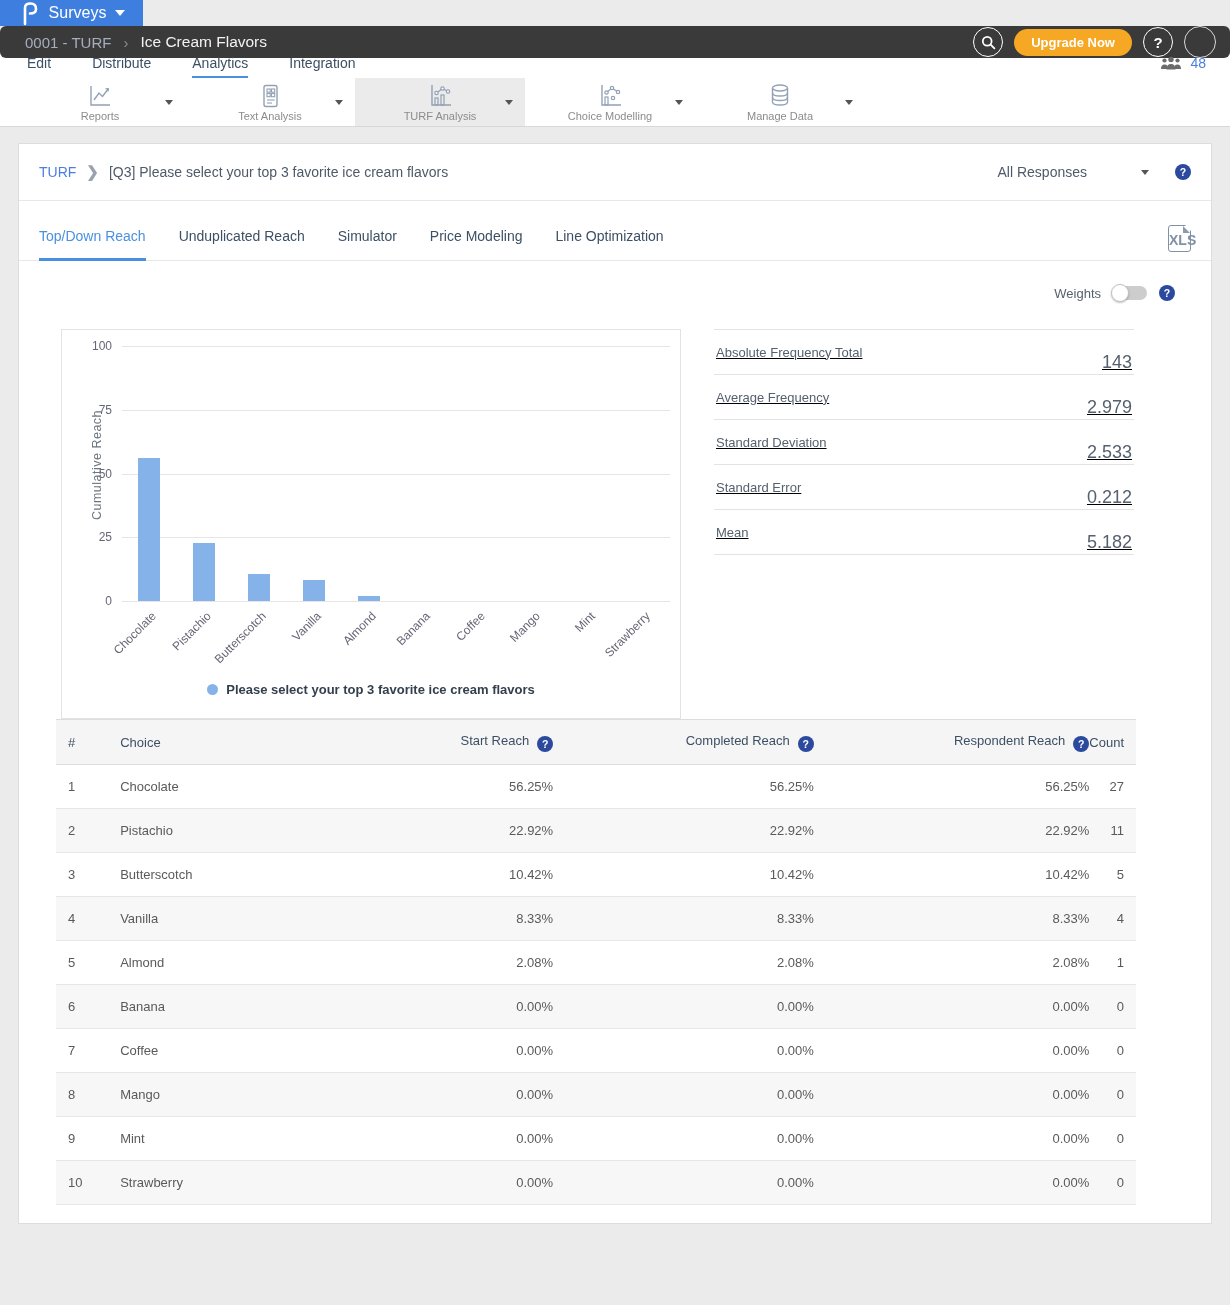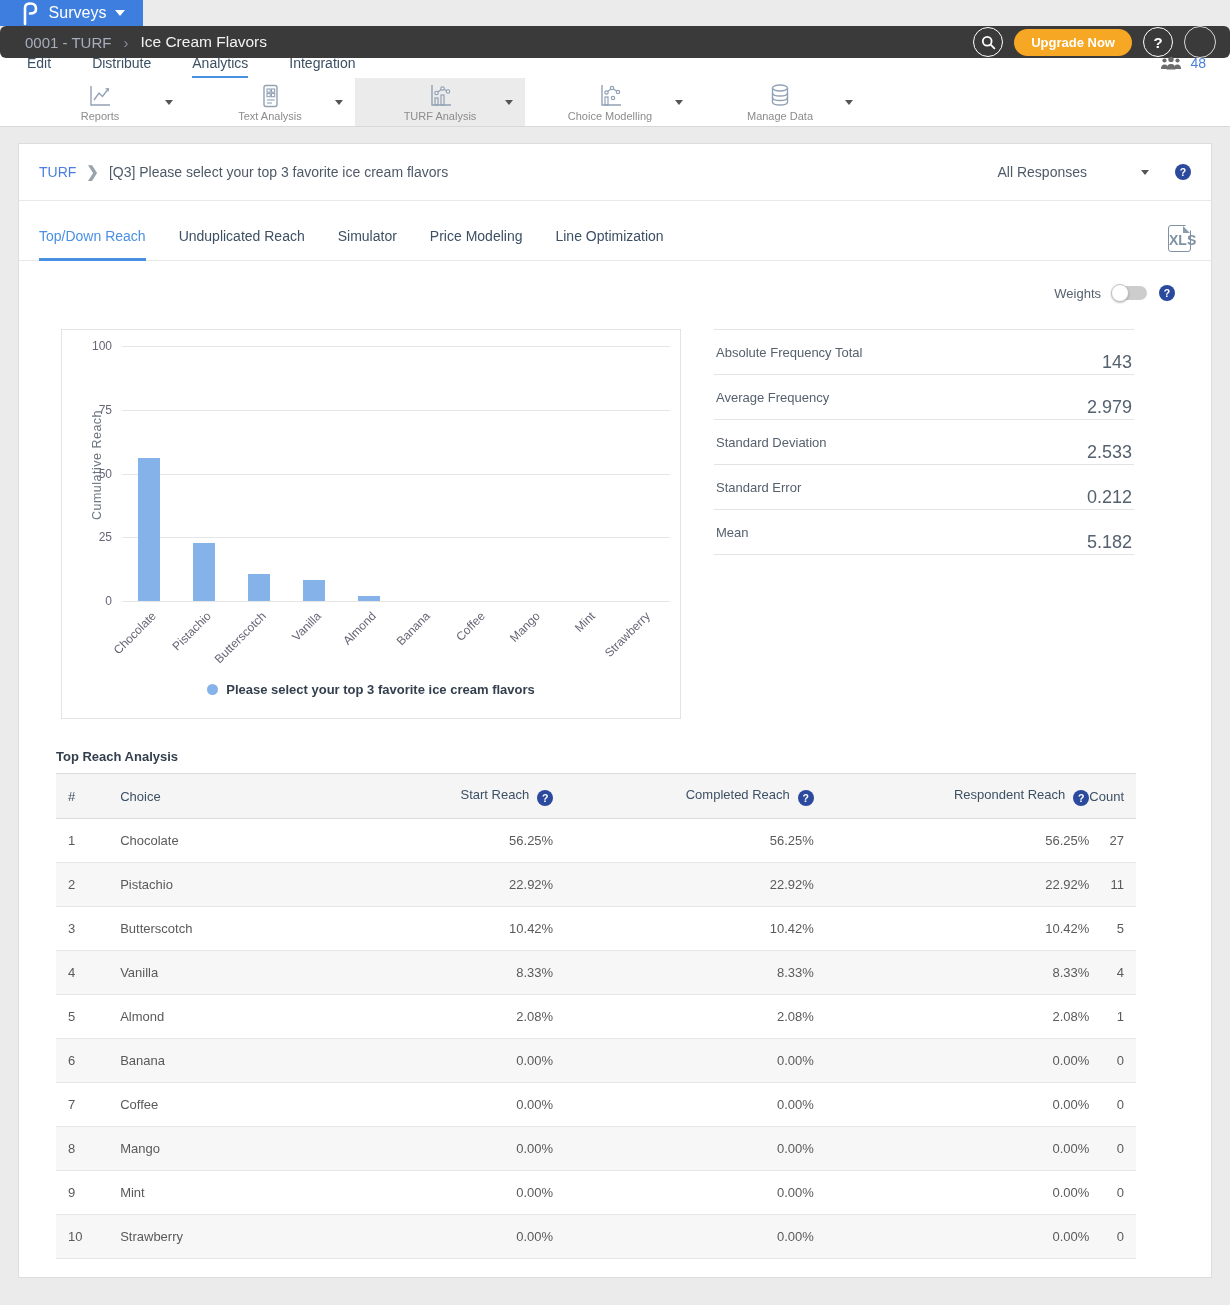--- a/index.html
+++ b/index.html
@@ -70,21 +70,21 @@
   .ytick { position:absolute; left:0; width:50px; text-align:right; font-size:12px; color:#667; }
   .bars-area { position:absolute; left:60px; right:10px; top:16px; height:255px; display:flex; align-items:flex-end; }
   .bar-slot { flex:1; display:flex; justify-content:center; align-items:flex-end; height:100%; }
   .bar { width:22px; background:#85b2e9; }
   .xlabels { position:absolute; left:60px; right:10px; top:279px; height:80px; }
   .xlabel { position:absolute; white-space:nowrap; font-size:12px; color:#667; transform:translateX(-100%) rotate(-45deg); transform-origin:100% 0; }
   .legend { position:absolute; left:0; right:0; top:352px; display:flex; justify-content:center; align-items:center; gap:8px; }
   .legend-dot { width:11px; height:11px; border-radius:50%; background:#85b2e9; }
   .legend-text { font-size:13px; font-weight:bold; color:#333f4d; }
 
-  .stats { margin-left:33px; width:420px; border-top:1px solid #e3e3e3; }
+  .stats { margin-left:33px; width:420px; border-top:1px solid #e3e3e3;text-decoration:underline; }
   .stat-row { height:45px; display:flex; justify-content:space-between; align-items:center; border-bottom:1px solid #e3e3e3; padding:0 2px; }
   .stat-label { font-size:13px; color:#55616e; }
   .stat-value { font-size:18px; color:#55616e;margin-top:20px; }
 
   
   .table-title { margin:30px 37px 9px; font-size:13px; font-weight:bold; color:#333f4d; }
   table.reach { width:1080px; margin:0 37px; border-collapse:collapse; }
   table.reach th { background:#f5f5f5; height:45px; font-weight:normal; font-size:13px; color:#3c5064;
                    border-top:1px solid #dcdcdc; border-bottom:1px solid #dcdcdc; }
   table.reach td { height:44px; font-size:13px; color:#5a5a5a; border-bottom:1px solid #e6e6e6; }
@@ -321,21 +321,20 @@
           <span class="stat-label">Standard Error</span>
           <span class="stat-value">0.212</span>
         </div>
         <div class="stat-row">
           <span class="stat-label">Mean</span>
           <span class="stat-value">5.182</span>
         </div>
       </div>
   </div>
 
-  <div class="table-title">Top Reach Analysis</div>
   <table class="reach">
     <thead>
       <tr>
         <th class="col-num">#</th>
         <th class="col-choice">Choice</th>
         <th class="col-start"><span>Start Reach</span><span class="qmark">?</span></th>
         <th class="col-comp"><span>Completed Reach</span><span class="qmark">?</span></th>
         <th class="col-resp"><span>Respondent Reach</span><span class="qmark">?</span></th>
         <th class="col-count">Count</th>
       </tr>

